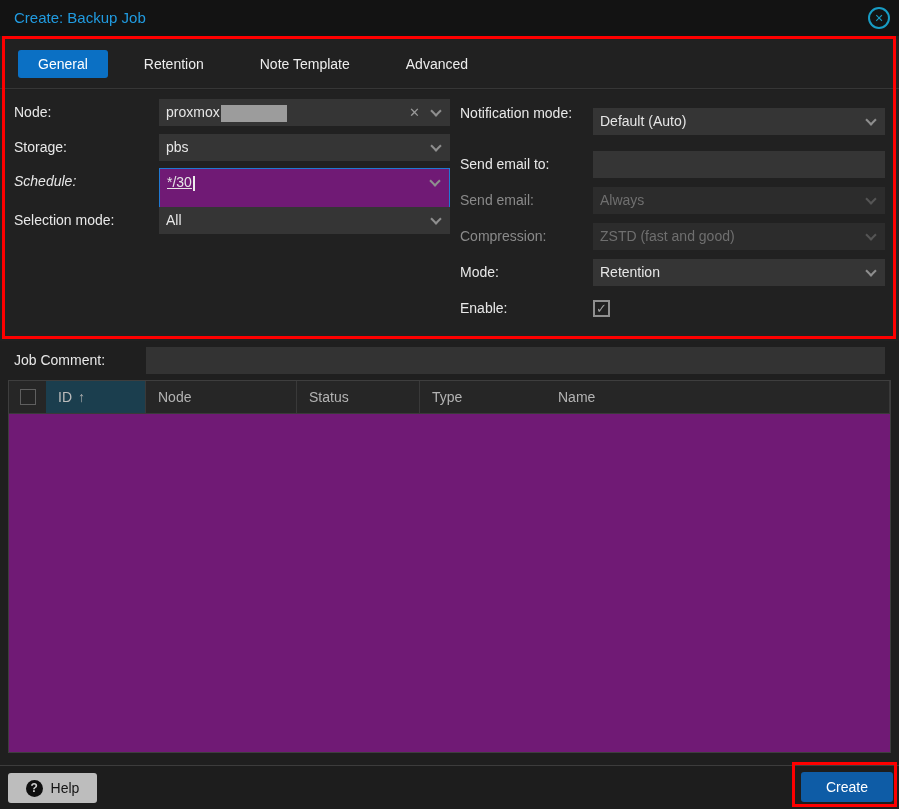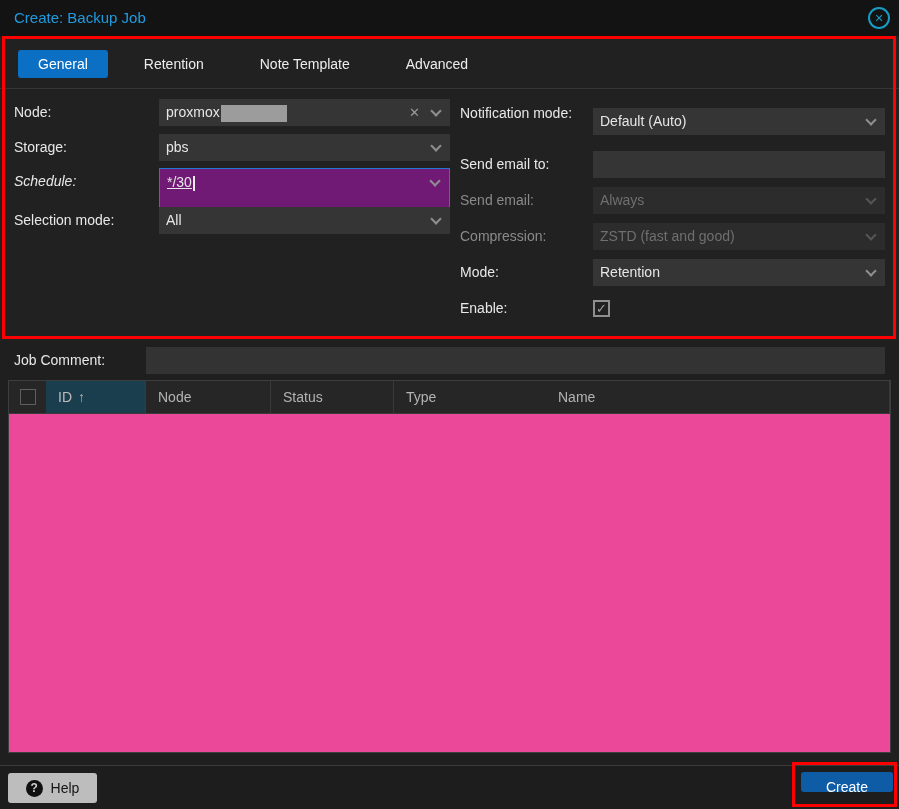--- a/index.html
+++ b/index.html
@@ -38,41 +38,41 @@
   .redact { display:inline-block; width:66px; height:17px; background:#9c9c9c; vertical-align:middle; margin-left:1px; }
   .caret { display:inline-block; width:2px; height:15px; background:#ececec; vertical-align:middle; margin-left:1px; }
   .checkbox { position:absolute; left:593px; top:300px; width:17px; height:17px;
     border:2px solid #8f8f8f; color:#9f9f9f; font-size:13px; line-height:13px; text-align:center; cursor:pointer; }
   
   .jc-label { position:absolute; left:14px; top:347px; font-size:14px; color:#e8e8e8; line-height:27px; }
   .jc-input { position:absolute; left:146px; top:347px; width:739px; height:27px; background:#333;
     border:none; color:#e6e6e6; font-size:14px; padding:0 7px; font-family:"Liberation Sans", sans-serif; }
   
   .grid { position:absolute; left:8px; top:380px; width:883px; height:373px;
-    border:1px solid #3e3e3e; background:#ec4899; }
+    border:1px solid #3e3e3e; background:#701a75; }
   .thead { display:flex; height:33px; background:#262626; border-bottom:1px solid #3a3a3a; }
   .th { line-height:32px; font-size:14px; color:#b3b3b3; padding-left:12px;
     border-right:1px solid #393939; cursor:pointer; }
   .th.sel { width:37px; border-right:none; display:flex; align-items:center; justify-content:center; padding:0; }
   .th-cb { width:16px; height:16px; border:1px solid #5f5f5f; background:#252525; cursor:pointer; }
   .th.c-id { width:100px; background:#1b3e4e; color:#bcbcbc; }
-  .th.c-node { width:125px; }
+  .th.c-node { width:151px; }
   .th.c-status { width:123px; }
   .th.c-name { width:344px; }
   .th.c-type { flex:1; border-right:none; }
   .sort-arrow { margin-left:6px; color:#b0b0b0; }
   .tbody { height:339px; }
   
   .toolbar { position:absolute; left:0; right:0; top:765px; bottom:0; background:#1d1d1d; border-top:1px solid #3c3c3c; }
   .help-btn { position:absolute; left:8px; top:7px; width:89px; height:30px; background:#bdbdbd;
     border-radius:3px; display:flex; align-items:center; justify-content:center; gap:8px; cursor:pointer; }
   .help-icon { width:17px; height:17px; border-radius:50%; background:#101010; color:#cfcfcf;
     font-size:12px; font-weight:bold; line-height:17px; text-align:center; }
   .help-label { font-size:14px; color:#141414; }
-  .create-btn { position:absolute; right:6px; top:6px; width:92px; height:20px; background:#0e5ca6;
+  .create-btn { position:absolute; right:6px; top:6px; width:92px; height:30px; background:#0e5ca6;
     border-radius:3px; color:#fff; font-size:14px; line-height:30px; text-align:center; cursor:pointer; }
   
   .anno { position:absolute; border:3px solid #fe0000; z-index:20; pointer-events:none; }
   .anno1 { left:2px; top:36px; width:894px; height:303px; }
   .anno2 { left:792px; top:762px; width:105px; height:45px; }
 </style>
 </head>
 <body>
 
 <div class="window">

